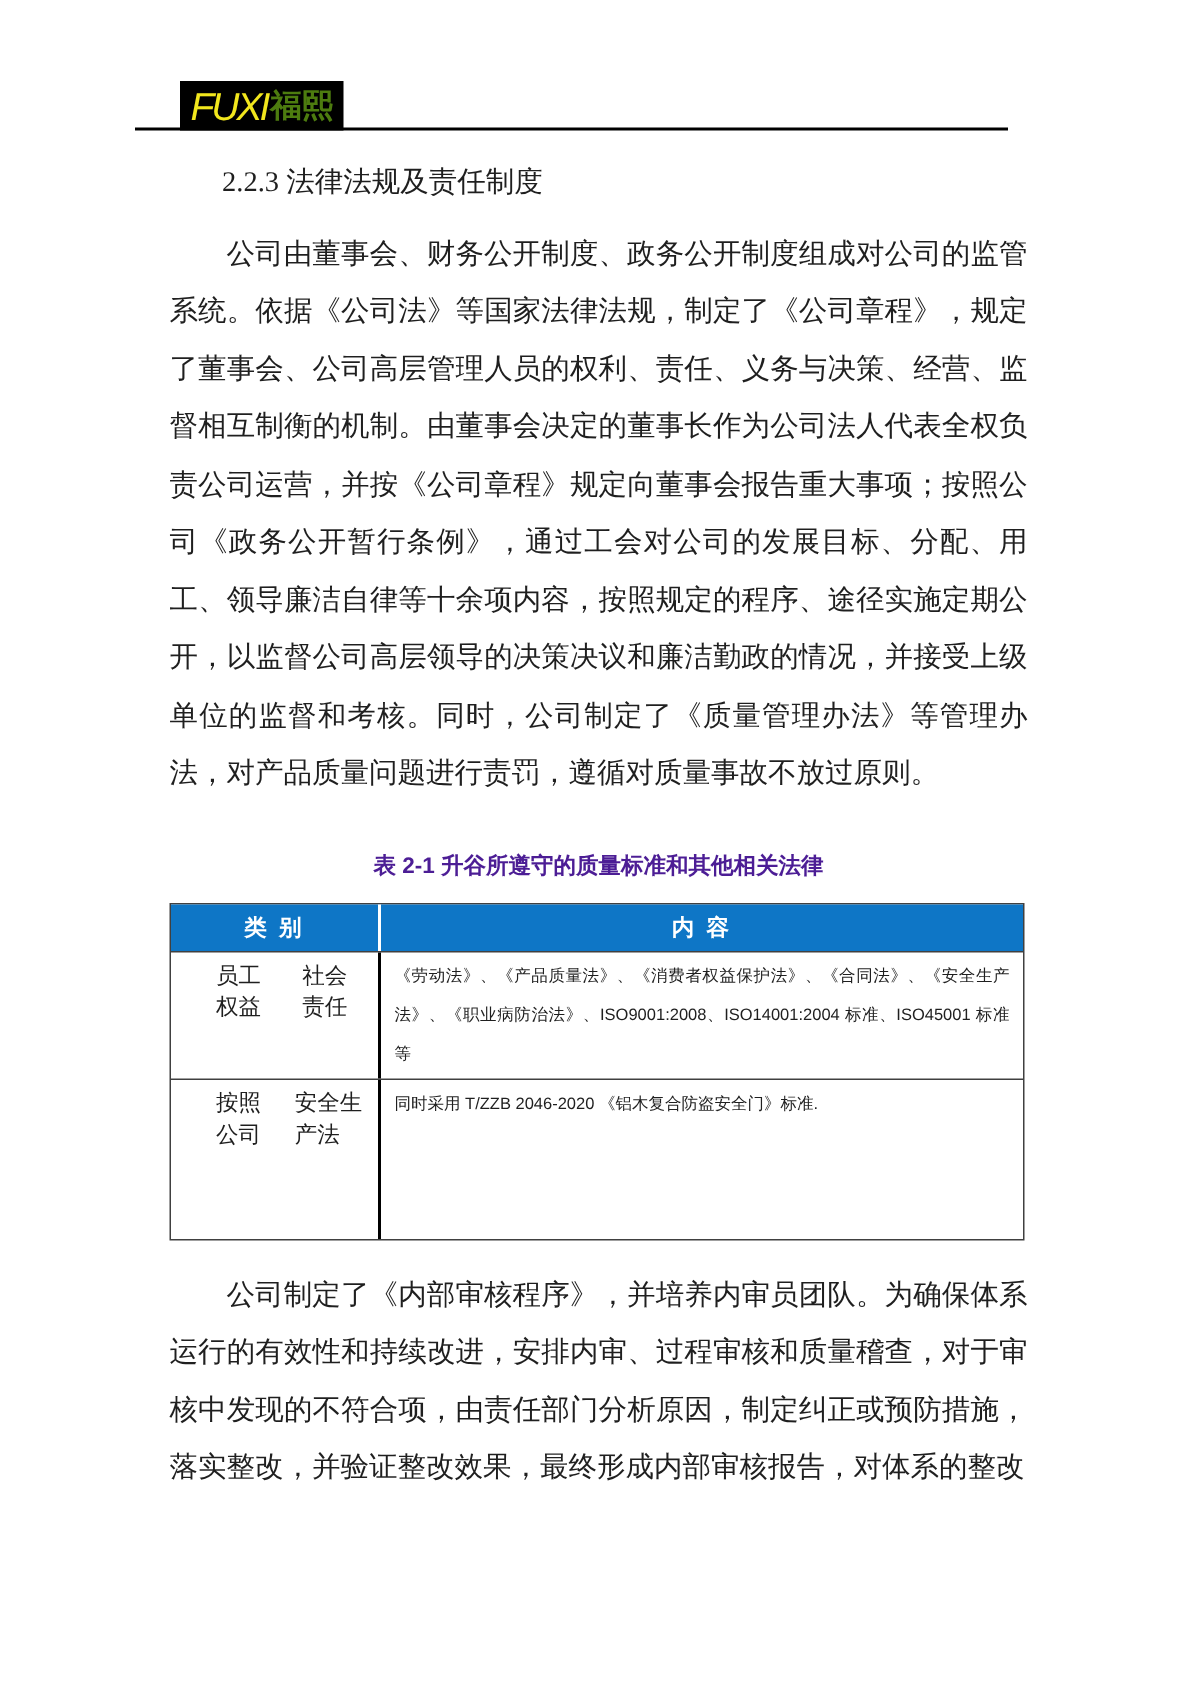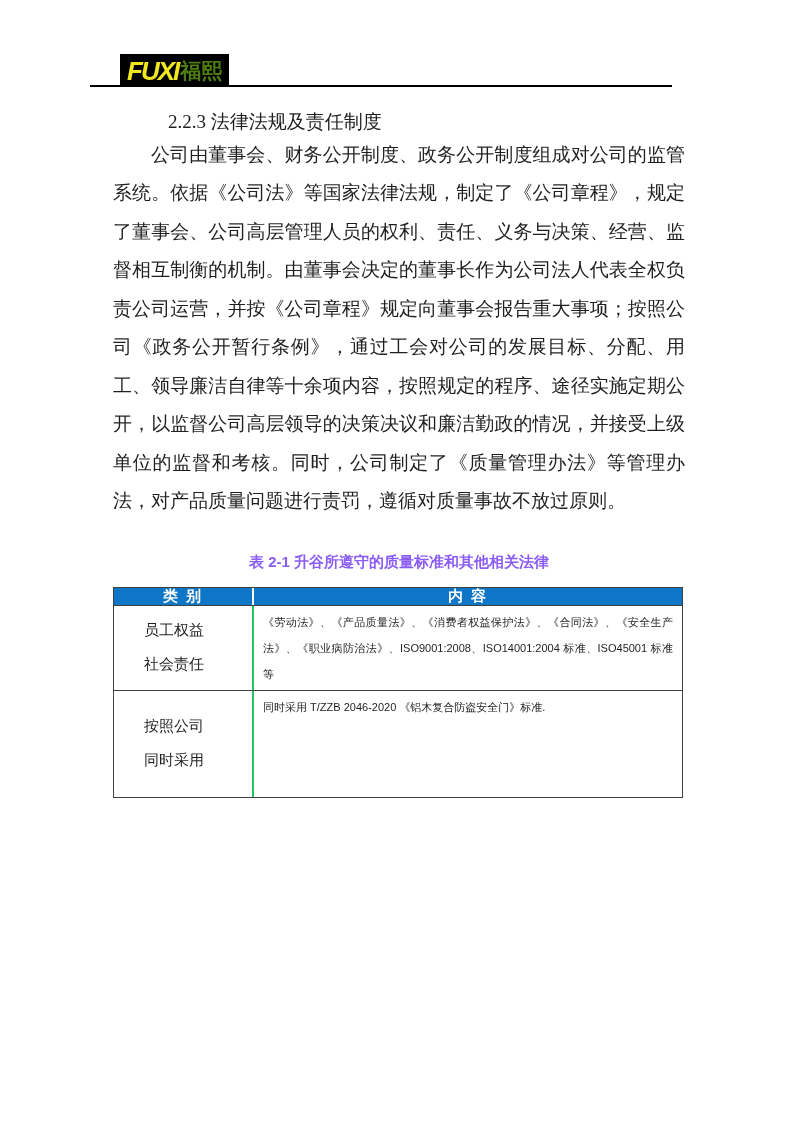--- a/index.html
+++ b/index.html
@@ -20,21 +20,21 @@
     left: 120px; top: 54px;
     height: 33px;
     background: #000000;
     display: flex;
     align-items: center;
     padding: 0 7px;
     gap: 2px;
   }
   .logo-latin {
     font-family: "Liberation Sans", sans-serif;
-    font-weight: 700;
+    font-weight: 400;
     font-style: italic;
     font-size: 26px;
     letter-spacing: -2px;
     color: #f2e71d;
     line-height: 1;
   }
   .logo-cjk {
     font-family: "Liberation Sans", sans-serif;
     font-weight: 700;
     font-size: 21px;
@@ -51,68 +51,67 @@
 
   
   .content {
     position: absolute;
     left: 113px; top: 110px;
     width: 572px;
   }
   .section-heading {
     font-size: 19px;
     font-weight: 400;
-    margin-left: 55px;
+    margin-left: 35px;
     line-height: 1.3;
   }
   .body-para {
-    margin-top: 1px;
+    margin-top: 16px;
     font-size: 19px;
     line-height: 38.5px;
     text-indent: 2em;
     text-align: justify;
   }
   .body-para.second { margin-top: 18px; }
 
   
   .tbl-caption {
     margin-top: 32px;
     text-align: center;
     font-family: "Liberation Sans", sans-serif;
     font-weight: 700;
     font-size: 15px;
-    color: #8b5cf6;
+    color: #4c1d95;
   }
   .tbl {
     margin-top: 15px;
     width: 570px;
     border: 1px solid #404040;
   }
   .t-head, .t-row {
     display: grid;
     grid-template-columns: 140px 1fr;
   }
   .t-head .th {
     background: #0e76c6;
     color: #ffffff;
     font-family: "Liberation Sans", sans-serif;
     font-weight: 700;
     font-size: 15px;
     letter-spacing: 2px;
-    height: 17px;
+    height: 31px;
     display: flex;
     align-items: center;
     justify-content: center;
   }
   .t-head .th.first { border-right: 2px solid #ffffff; }
   .t-row { border-top: 1px solid #404040; }
   .t-cat {
-    border-right: 2px solid #22c55e;
+    border-right: 2px solid #000000;
     display: flex;
-    flex-direction: column;
     justify-content: center;
     gap: 13px;
     padding: 6px 6px 6px 30px;
     font-size: 15px;
     line-height: 1.4;
   }
   .t-content {
     padding: 3px 9px 3px 9px;
     font-family: "Liberation Sans", sans-serif;
     font-size: 11px;
@@ -154,23 +153,24 @@
           <div>社会责任</div>
         </div>
         <div class="t-content">
           <p>《劳动法》、《产品质量法》、《消费者权益保护法》、《合同法》、《安全生产法》、《职业病防治法》、ISO9001:2008、ISO14001:2004 标准、ISO45001 标准等</p>
         </div>
       </div>
 
       <div class="t-row r2">
         <div class="t-cat">
           <div>按照公司</div>
-          <div>同时采用</div>
+          <div>安全生产法</div>
         </div>
         <div class="t-content">
           <p>同时采用 T/ZZB 2046-2020 《铝木复合防盗安全门》标准.</p>
         </div>
       </div>
     </div>
 
+    <p class="body-para second">公司制定了《内部审核程序》，并培养内审员团队。为确保体系运行的有效性和持续改进，安排内审、过程审核和质量稽查，对于审核中发现的不符合项，由责任部门分析原因，制定纠正或预防措施，落实整改，并验证整改效果，最终形成内部审核报告，对体系的整改</p>
 
   </div>
 </div>
 
 </body></html>

